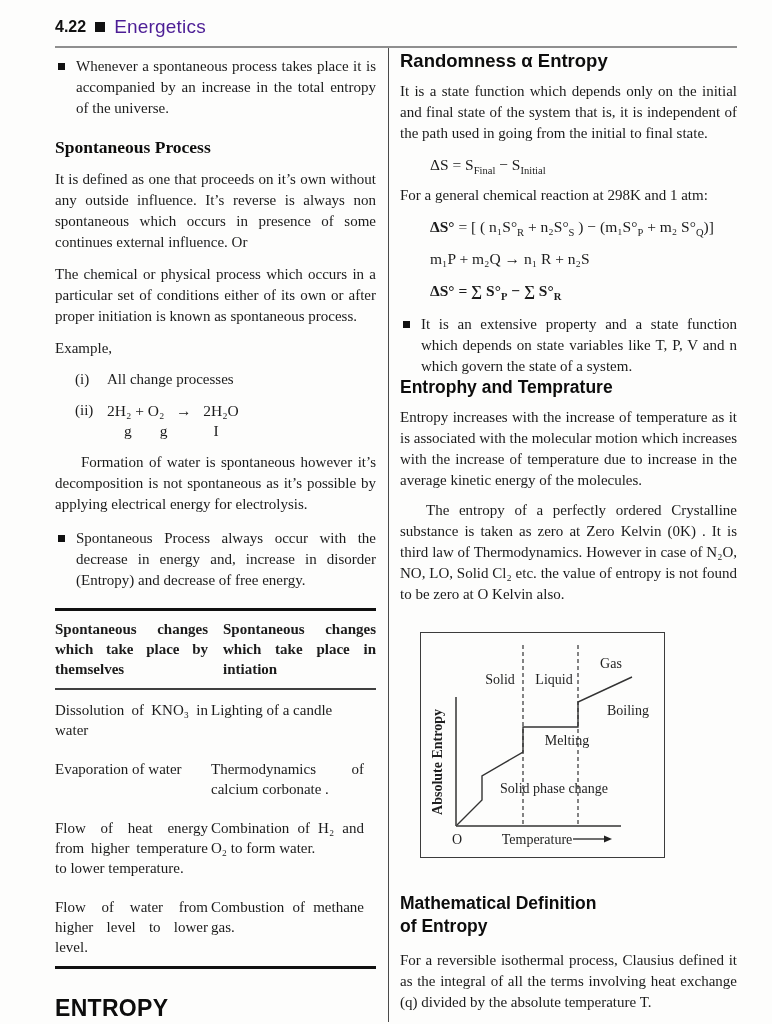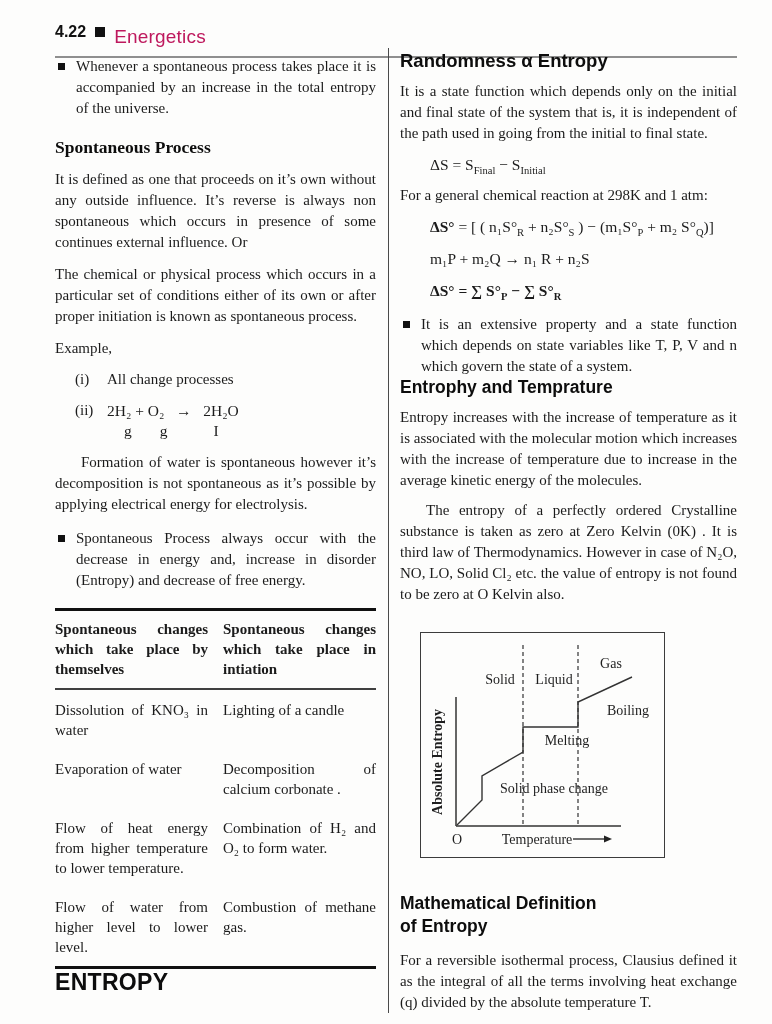--- a/index.html
+++ b/index.html
@@ -4,21 +4,21 @@
 <style>
   html,body{margin:0;padding:0;}
   body{width:772px;height:1024px;background:#fdfdfc;}
   .page{position:relative;width:772px;height:1024px;background:#fdfdfc;color:#1b1b1b;overflow:hidden;}
 
   
   .header{position:absolute;top:16px;left:55px;width:682px;display:flex;align-items:center;gap:9px;
           border-bottom:2px solid #8f8f8f;padding-bottom:8px;font-family:"Liberation Sans",sans-serif;}
   .header .num{font-weight:bold;font-size:16px;color:#111;}
   .sq-lg{width:10px;height:10px;background:#111;display:inline-block;}
-  .header .title{font-size:19px;color:#be185d;letter-spacing:.2px;margin-top:10px;}
+  .header .title{font-size:19px;color:#4c1d95;letter-spacing:.2px;}
 
   
   .cols{position:absolute;top:48px;left:55px;display:flex;align-items:stretch;}
   .col-left{width:321px;}
   .gap-a{width:12px;}
   .vrule{width:1px;background:#4a4a4a;}
   .gap-b{width:11px;}
   .col-right{width:337px;}
 
   .serif{font-family:"Liberation Serif",serif;font-size:15px;line-height:21px;text-align:justify;}
@@ -40,24 +40,24 @@
   .ex .exnum{width:32px;flex:0 0 auto;}
   .eq2{font-size:15.5px;}
   .states{display:flex;font-size:15.5px;line-height:20px;}
   .st1{margin-left:17px;}.st2{margin-left:28px;}.st3{margin-left:46px;}
 
   
   .table{margin-top:17px;border-top:3px solid #111;border-bottom:3px solid #111;
          font-family:"Liberation Serif",serif;font-size:15px;line-height:20px;}
   .thead{display:flex;gap:15px;padding:8px 0 9px;border-bottom:2px solid #404040;}
   .thead .cell{font-weight:bold;}
-  .trow{display:flex;gap:15px;padding:10px 0 9px;}
+  .trow{display:flex;gap:3px;padding:10px 0 9px;}
   .cell{width:153px;text-align:justify;}
 
-  .h-entropy{font-size:23px;letter-spacing:.3px;}
+  .h-entropy{font-size:23px;margin-top:26px;letter-spacing:.3px;}
 
   
   .h-random{margin-top:2px;font-size:18.5px;}
   .r-para{margin-top:9px;}
   .eq{font-family:"Liberation Serif",serif;font-size:15.5px;line-height:22px;margin:10px 0 0 30px;}
   .h-temp{}
   .h-math{margin-top:34px;line-height:23px;}
 
   
   .figure{width:243px;margin:27px 0 0 20px;border:1.5px solid #3c3c3c;background:#fdfdfc;}
@@ -119,21 +119,21 @@
         <div class="thead">
           <div class="cell">Spontaneous changes which take place by themselves</div>
           <div class="cell">Spontaneous changes which take place in intiation</div>
         </div>
         <div class="trow">
           <div class="cell">Dissolution of KNO₃ in water</div>
           <div class="cell">Lighting of a candle</div>
         </div>
         <div class="trow">
           <div class="cell">Evaporation of water</div>
-          <div class="cell">Decomposition of calcium corbonate .</div>
+          <div class="cell">Thermodynamics of calcium corbonate .</div>
         </div>
         <div class="trow">
           <div class="cell">Flow of heat energy from higher temperature to lower temperature.</div>
           <div class="cell">Combination of H₂ and O₂ to form water.</div>
         </div>
         <div class="trow">
           <div class="cell">Flow of water from higher level to lower level.</div>
           <div class="cell">Combustion of methane gas.</div>
         </div>
       </div>

